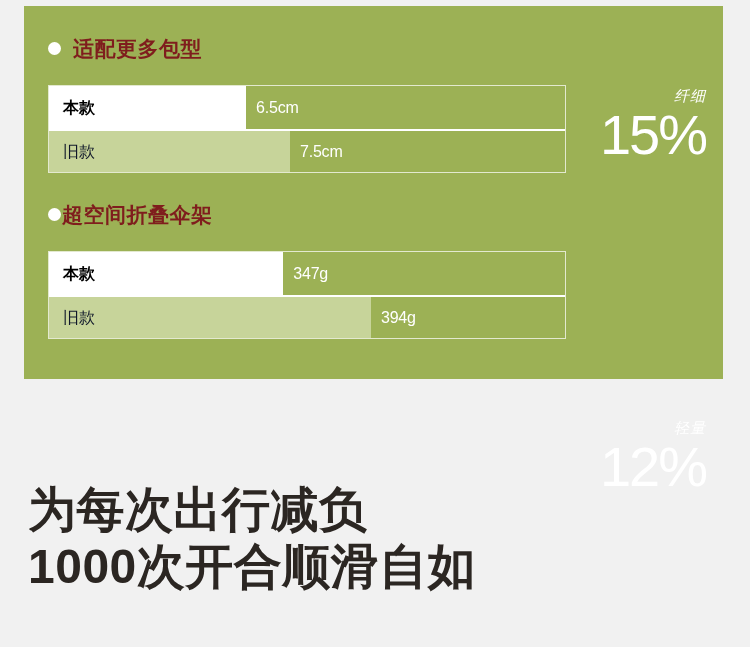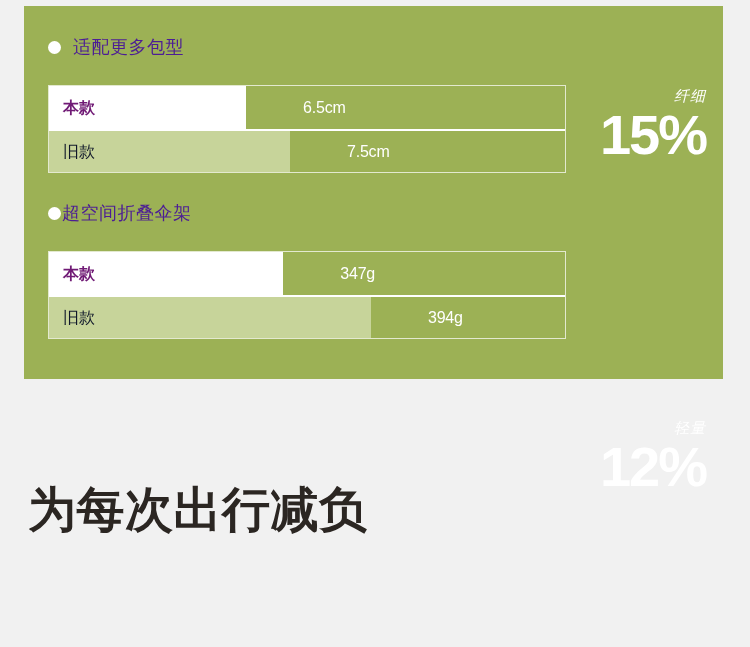--- a/index.html
+++ b/index.html
@@ -33,23 +33,23 @@
   }
   .spec-block.block-1 { top: 0; }
   .spec-block.block-2 { top: 166px; }
 
   .spec-heading {
     position: absolute;
     left: 24px;
     top: 32px;
     display: flex;
     align-items: center;
-    color: #4c1d95;
-    font-size: 18px;
-    font-weight: 400;
+    color: #7f1d1d;
+    font-size: 21px;
+    font-weight: 700;
     letter-spacing: 0.5px;
     white-space: nowrap;
     line-height: 1;
   }
   .bullet-dot {
     width: 13px;
     height: 13px;
     border-radius: 50%;
     background: #ffffff;
     display: inline-block;
@@ -89,34 +89,33 @@
   .bar-name {
     position: absolute;
     left: 14px;
     top: 50%;
     transform: translateY(-50%);
     font-size: 16px;
     font-weight: 700;
     white-space: nowrap;
     line-height: 1;
   }
-  .bar-name.name-dark  { color: #701a75; font-family: Liberation Serif, serif; }
+  .bar-name.name-dark  { color: #000000; font-family: Liberation Serif, serif; }
   .bar-name.name-light { color: #0f172a; font-weight: 400; }
 
   .bar-value {
     position: absolute;
     top: 50%;
     transform: translateY(-50%);
     color: #ffffff;
     font-size: 16px;
     font-weight: 400;
     white-space: nowrap;
     line-height: 1;
     letter-spacing: -0.2px;
-    margin-left: 47px;
   }
 
   
   .callout {
     position: absolute;
     right: 17px;
     text-align: right;
     color: #ffffff;
   }
   .callout.callout-1 { top: 82px; }
@@ -125,21 +124,21 @@
   .callout-caption {
     font-size: 15px;
     font-weight: 400;
     line-height: 1;
     letter-spacing: 1px;
     margin-bottom: 6px;
     font-style: italic;
   }
   .callout-figure {
     font-size: 56px;
-    font-weight: 700;
+    font-weight: 400;
     line-height: 0.92;
     letter-spacing: -2px;
     white-space: nowrap;
   }
 
   
   .headline {
     position: absolute;
     left: 28px;
     top: 482px;
@@ -214,13 +213,14 @@
       <div class="callout-caption">轻量</div>
       <div class="callout-figure">12%</div>
     </div>
 
   </div>
 
 </div>
 
 <div class="headline">
   <span class="headline-line">为每次出行减负</span>
+  <span class="headline-line">1000次开合顺滑自如</span>
 </div>
 
 </body></html>

